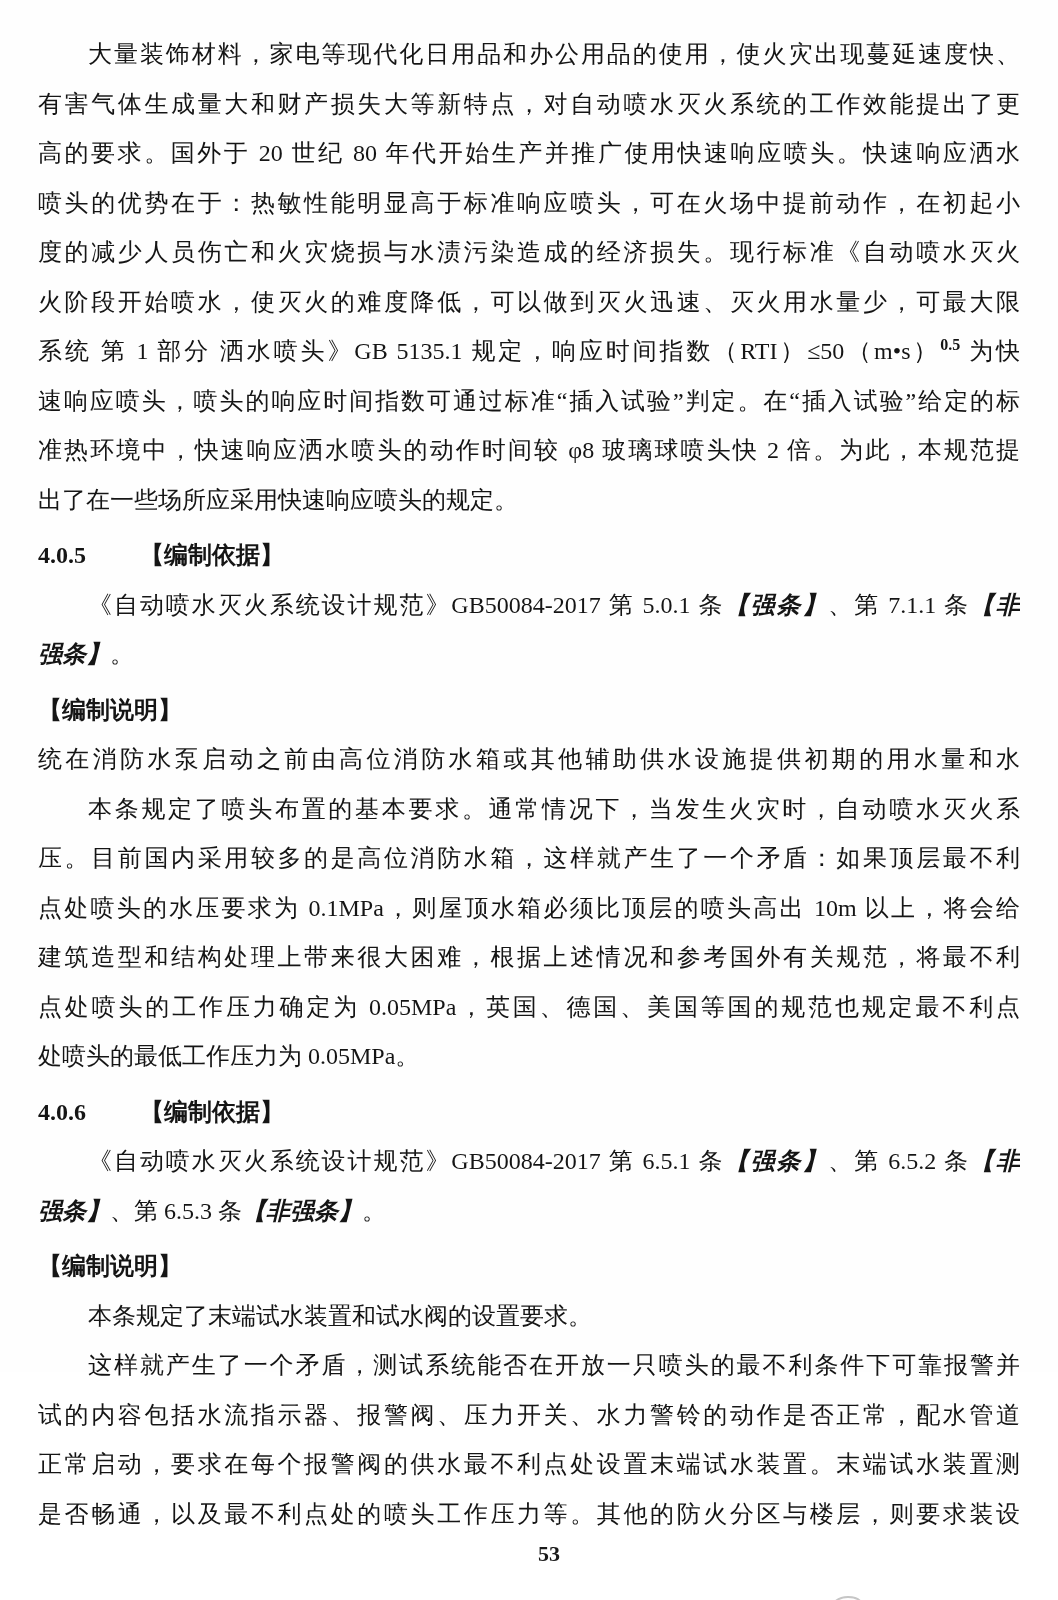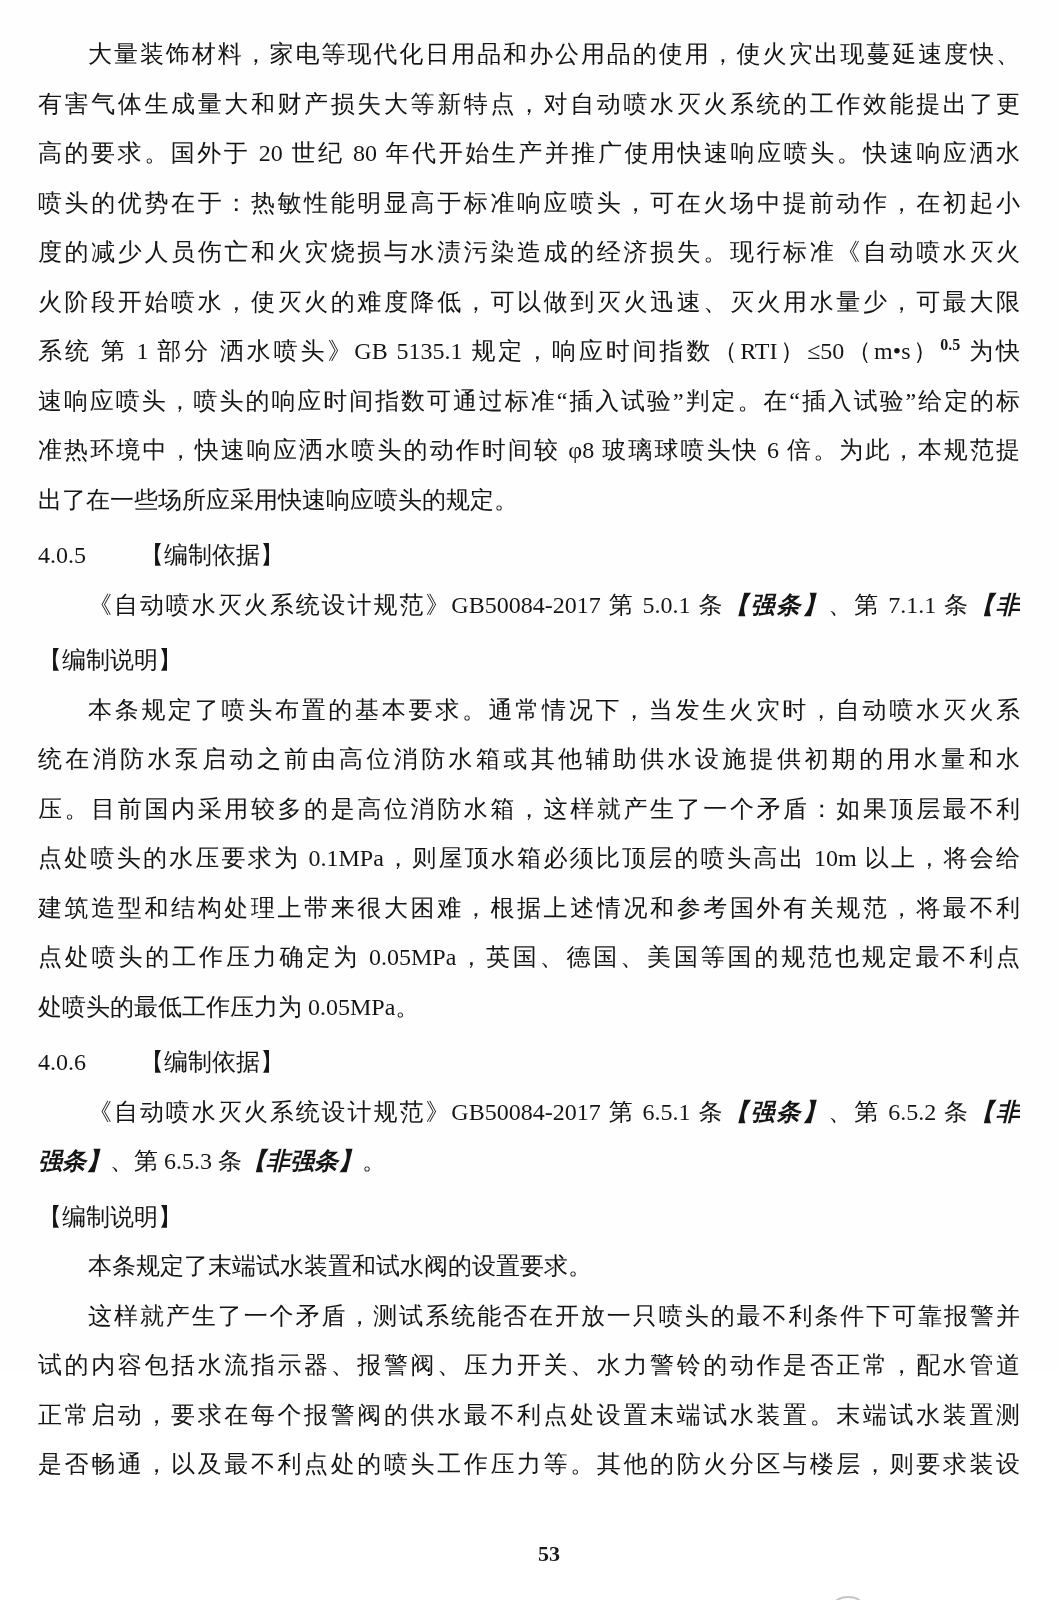--- a/index.html
+++ b/index.html
@@ -39,23 +39,23 @@
   }
   .block.heading, .block.subheading {
     font-size: 24px;
     line-height: 49.5px;
     height: 49.5px;
     margin-top: 6px;
   }
   .heading .num {
     display: inline-block;
     min-width: 102px;
-    font-weight: normal;
+    font-weight: bold;
   }
-  .heading .title, .subheading .title { font-weight: normal; }
+  .heading .title, .subheading .title { font-weight: bold; }
   .page-number {
     position: absolute;
     left: 0; top: 1541px;
     width: 1058px;
     text-align: center;
     font-size: 22px;
     font-weight: bold;
     color: #1a1a1a;
     margin-left: 20px;
   }
@@ -83,31 +83,32 @@
   <div class="doc-body">
       <div class="block paragraph">
         <div class="line full indent">大量装饰材料，家电等现代化日用品和办公用品的使用，使火灾出现蔓延速度快、</div>
         <div class="line full">有害气体生成量大和财产损失大等新特点，对自动喷水灭火系统的工作效能提出了更</div>
         <div class="line full">高的要求。国外于 20 世纪 80 年代开始生产并推广使用快速响应喷头。快速响应洒水</div>
         <div class="line full">喷头的优势在于：热敏性能明显高于标准响应喷头，可在火场中提前动作，在初起小</div>
         <div class="line full">度的减少人员伤亡和火灾烧损与水渍污染造成的经济损失。现行标准《自动喷水灭火</div>
         <div class="line full">火阶段开始喷水，使灭火的难度降低，可以做到灭火迅速、灭火用水量少，可最大限</div>
         <div class="line full"><span>系统 第 1 部分 洒水喷头》GB 5135.1 规定，响应时间指数（RTI）≤50（m•s）</span><span class="seg-sup">0.5</span><span> 为快</span></div>
         <div class="line full">速响应喷头，喷头的响应时间指数可通过标准“插入试验”判定。在“插入试验”给定的标</div>
-        <div class="line full">准热环境中，快速响应洒水喷头的动作时间较 φ8 玻璃球喷头快 6 倍。为此，本规范提</div>
+        <div class="line full">准热环境中，快速响应洒水喷头的动作时间较 φ8 玻璃球喷头快 2 倍。为此，本规范提</div>
         <div class="line end">出了在一些场所应采用快速响应喷头的规定。</div>
       </div>
       <div class="block heading"><span class="num">4.0.5</span><span class="title">【编制依据】</span></div>
       <div class="block paragraph">
         <div class="line full indent"><span>《自动喷水灭火系统设计规范》GB50084-2017 第 5.0.1 条</span><span class="seg-bold">【强条】</span><span>、第 7.1.1 条</span><span class="seg-bold">【非</span></div>
+        <div class="line end"><span class="seg-bold">强条】</span><span>。</span></div>
       </div>
       <div class="block subheading"><span class="title">【编制说明】</span></div>
       <div class="block paragraph">
+        <div class="line full">统在消防水泵启动之前由高位消防水箱或其他辅助供水设施提供初期的用水量和水</div>
         <div class="line full indent">本条规定了喷头布置的基本要求。通常情况下，当发生火灾时，自动喷水灭火系</div>
-        <div class="line full">统在消防水泵启动之前由高位消防水箱或其他辅助供水设施提供初期的用水量和水</div>
         <div class="line full">压。目前国内采用较多的是高位消防水箱，这样就产生了一个矛盾：如果顶层最不利</div>
         <div class="line full">点处喷头的水压要求为 0.1MPa，则屋顶水箱必须比顶层的喷头高出 10m 以上，将会给</div>
         <div class="line full">建筑造型和结构处理上带来很大困难，根据上述情况和参考国外有关规范，将最不利</div>
         <div class="line full">点处喷头的工作压力确定为 0.05MPa，英国、德国、美国等国的规范也规定最不利点</div>
         <div class="line end">处喷头的最低工作压力为 0.05MPa。</div>
       </div>
       <div class="block heading"><span class="num">4.0.6</span><span class="title">【编制依据】</span></div>
       <div class="block paragraph">
         <div class="line full indent"><span>《自动喷水灭火系统设计规范》GB50084-2017 第 6.5.1 条</span><span class="seg-bold">【强条】</span><span>、第 6.5.2 条</span><span class="seg-bold">【非</span></div>
         <div class="line end"><span class="seg-bold">强条】</span><span>、第 6.5.3 条</span><span class="seg-bold">【非强条】</span><span>。</span></div>

